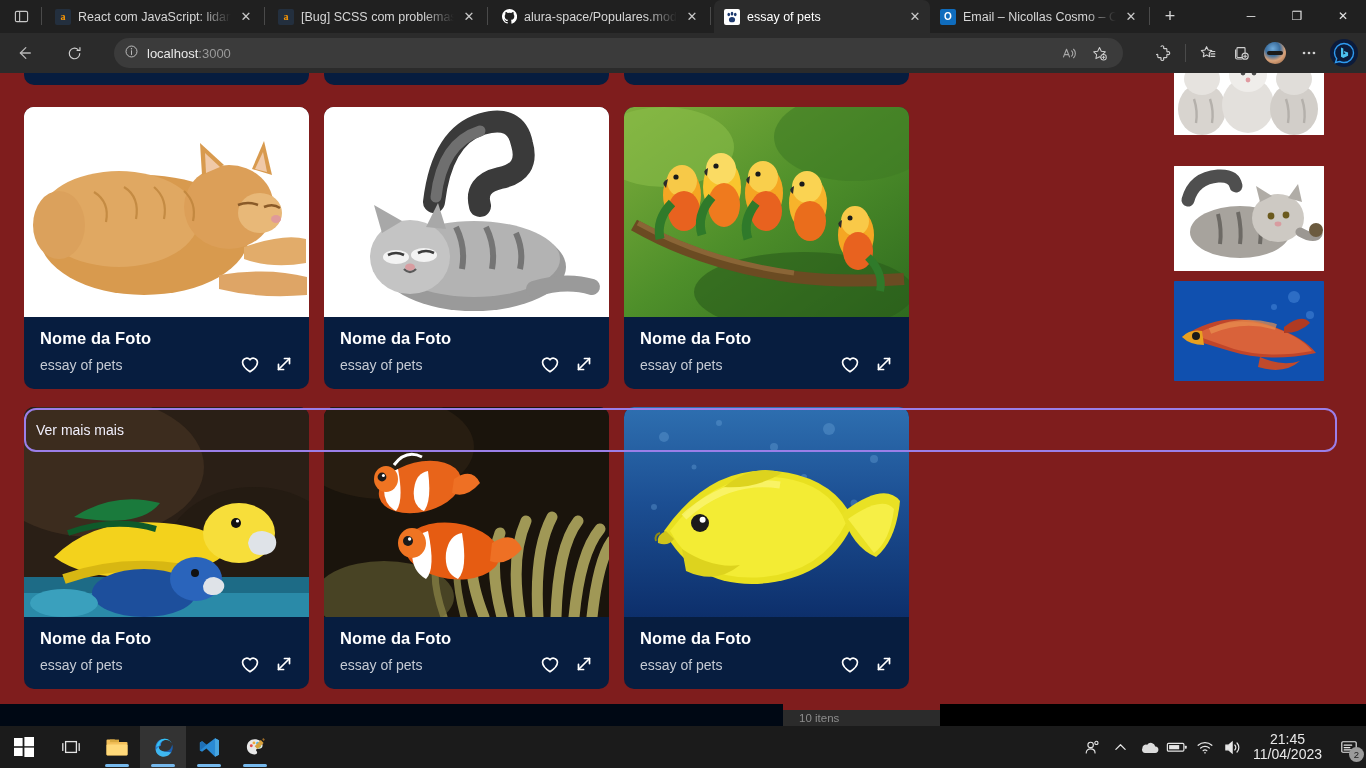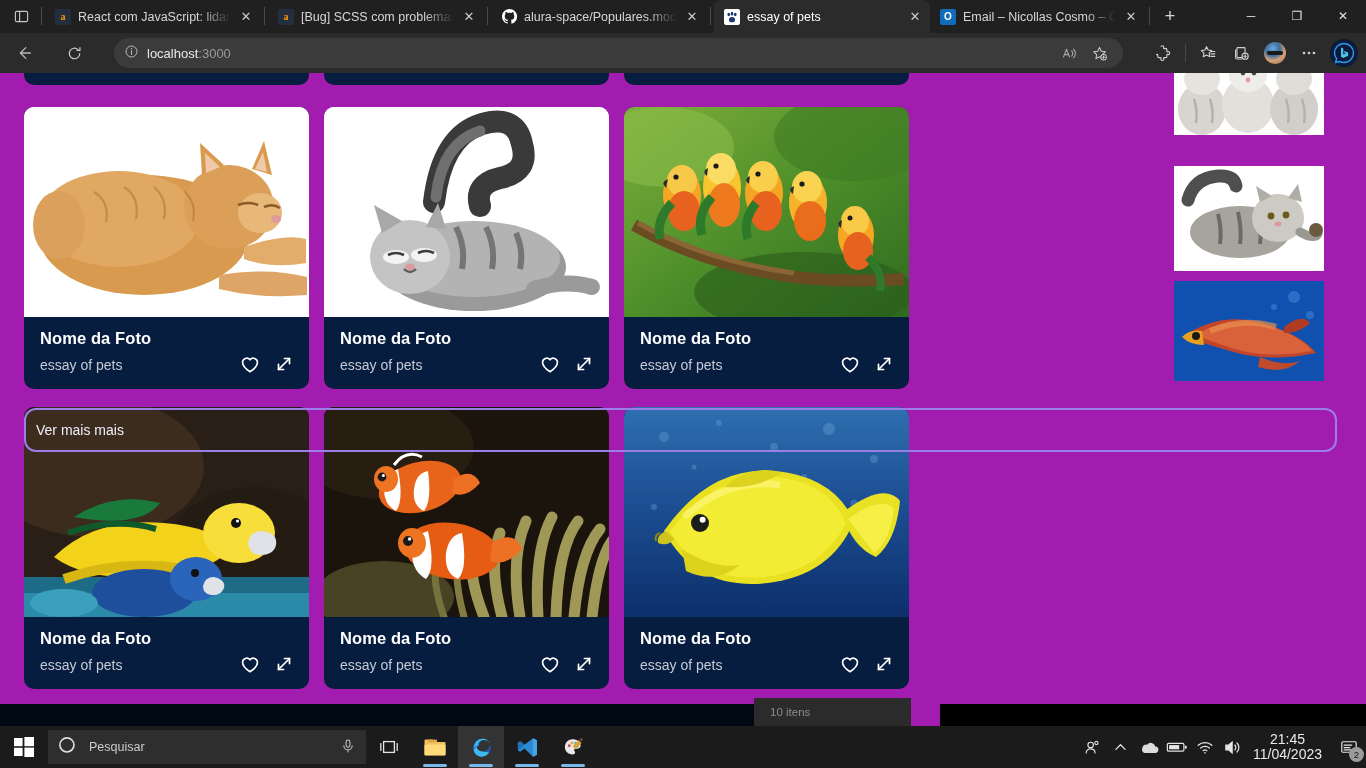--- a/index.html
+++ b/index.html
@@ -57,21 +57,21 @@
     background: radial-gradient(circle at 40% 30%, #6ea8d8 0%, #3b6e9e 35%, #d8a27a 60%, #8a5a3a 100%);
     margin: 0 6px; position:relative; overflow:hidden;
   }
   .avatar::after{content:"";position:absolute;left:3px;top:9px;width:16px;height:4px;background:#1a1a1a;border-radius:2px;}
   .bing {
     width:28px; height:28px; margin-left:4px; border-radius:50%;
     background:#0c1b3a; display:flex; align-items:center; justify-content:center;
   }
 
   
-  .page { position:absolute; left:0; top:73px; width:1366px; height:653px; background:#a21caf; overflow:hidden; }
+  .page { position:absolute; left:0; top:73px; width:1366px; height:653px; background:#7f1d1d; overflow:hidden; }
 
   .content { position:absolute; left:0; top:0; width:1176px; padding:0 16px; }
 
   
   .rowtop { display:flex; gap:15px; padding-left:8px; }
   .rowtop .stub { width:285px; height:12px; background:#071d3f; border-radius:0 0 10px 10px; }
 
   .grid { display:flex; gap:15px; padding-left:8px; margin-top:22px; }
   .card { width:285px; background:#071d3f; border-radius:10px; overflow:hidden; }
   .card .photo { width:285px; height:210px; position:relative; overflow:hidden; }
@@ -94,21 +94,21 @@
   }
   .socials { display:flex; gap:30px; align-items:center; margin-left:14px; }
   .footer .credit { margin-left:auto; color:#e8ecf2; font-size:14.5px; margin-right:16px;}
 
   
   .rail { position:absolute; right:0; top:0; width:190px; height:653px; }
   .rail .thumb { position:absolute; left:-2px; width:150px; border-radius:1px; overflow:hidden; }
 
   
   .explorer-strip{
-    position:absolute; left:754px; bottom:42px; width:157px; height:28px;
+    position:absolute; left:783px; bottom:42px; width:157px; height:16px;
     background:#2b2b2b; color:#8d8d8d; font-size:11.5px;
     display:flex; align-items:center; padding-left:16px;
   }
   .explorer-strip-bg{ position:absolute; left:0px; bottom:42px; width:783px; height:22px; background:#000814; }
   .explorer-strip-bg2{ position:absolute; left:940px; bottom:42px; width:426px; height:22px; background:#000; }
 
   
   .taskbar { position:absolute; left:0; bottom:0; width:1366px; height:42px; background:#1b1b1b; display:flex; align-items:center; }
   .startbtn { width:48px; height:42px; display:flex; align-items:center; justify-content:center; }
   .searchbox {
@@ -697,34 +697,20 @@
 <div class="taskbar">
   <div class="startbtn">
     <svg width="20" height="20" viewBox="0 0 20 20" fill="#fff">
         <rect x="0" y="1" width="8.6" height="8.2"></rect>
         <rect x="10.4" y="0" width="9.6" height="9.2"></rect>
         <rect x="0" y="10.8" width="8.6" height="8.2"></rect>
         <rect x="10.4" y="10.6" width="9.6" height="9.4"></rect>
       </svg>
   </div>
 
-  <div class="searchbox">
-    <span>
-      <svg width="19" height="19" viewBox="0 0 20 20" fill="none" stroke="#e0e0e0" stroke-width="1.7">
-          <circle cx="9.4" cy="9.4" r="7.4"></circle>
-        </svg>
-    </span>
-    <span class="stext">Pesquisar</span>
-    <span>
-      <svg width="16" height="16" viewBox="0 0 20 20" fill="none" stroke="#c8c8c8" stroke-width="1.3">
-          <rect x="7.6" y="2.6" width="4.8" height="9" rx="2.4"></rect>
-          <path d="M4.8 9.6a5.2 5.2 0 0010.4 0M10 14.8v2.6" stroke-linecap="round"></path>
-        </svg>
-    </span>
-  </div>
 
   <div class="tb-icon">
     <svg width="20" height="20" viewBox="0 0 20 20" fill="none" stroke="#e4e4e4" stroke-width="1.3">
         <rect x="4.6" y="4.6" width="10.8" height="10.8"></rect>
         <line x1="1.8" y1="6.6" x2="1.8" y2="13.4" stroke-linecap="round"></line>
         <line x1="18.2" y1="6.6" x2="18.2" y2="13.4" stroke-linecap="round"></line>
       </svg>
   </div>
 
   <div class="tb-icon running">

